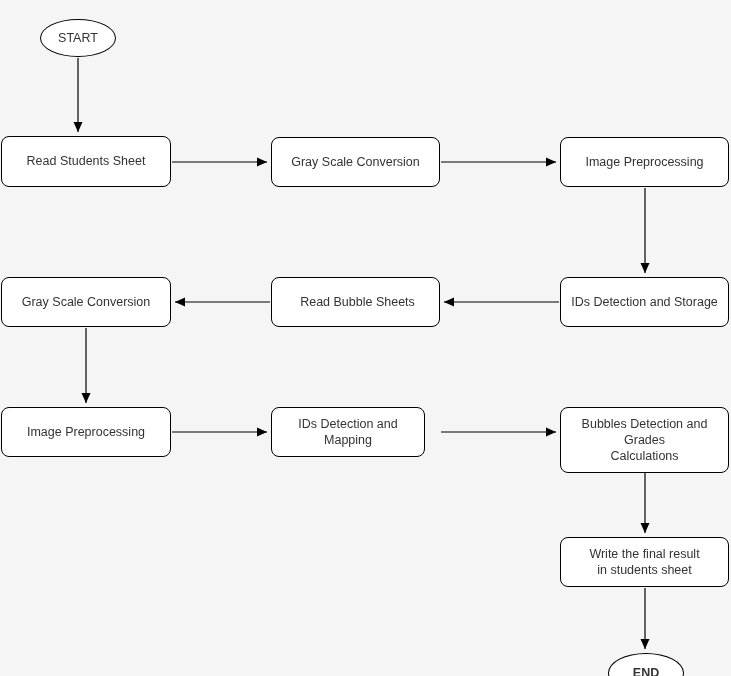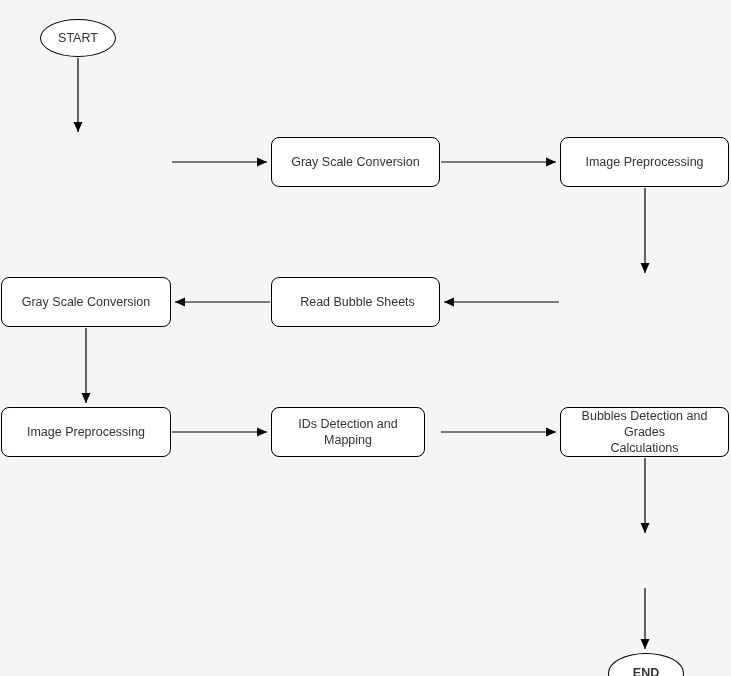--- a/index.html
+++ b/index.html
@@ -45,21 +45,21 @@
   
   .n-start  { left: 40px;  top: 2px;   width: 76px;  height: 38px; }
   .n-read-students { left: 1px;   top: 119px; width: 170px; height: 51px; }
   .n-gray1  { left: 271px; top: 120px; width: 169px; height: 50px; }
   .n-imgpre1{ left: 560px; top: 120px; width: 169px; height: 50px; }
   .n-ids-storage { left: 560px; top: 260px; width: 169px; height: 50px; }
   .n-read-bubble { left: 271px; top: 260px; width: 169px; height: 50px; padding-left: 8px; }
   .n-gray2  { left: 1px;   top: 260px; width: 170px; height: 50px; }
   .n-imgpre2{ left: 1px;   top: 390px; width: 170px; height: 50px; }
   .n-ids-mapping { left: 271px; top: 390px; width: 154px; height: 50px; }
-  .n-bubbles{ left: 560px; top: 390px; width: 169px; height: 50px; }
+  .n-bubbles{ left: 560px; top: 390px; width: 169px; height: 66px; }
   .n-write  { left: 560px; top: 520px; width: 169px; height: 50px; }
   .n-end    { left: 608px; top: 636px; width: 76px;  height: 40px; font-weight: bold; }
 </style>
 </head>
 <body>
 
 <div class="canvas">
 
   <svg class="edges" width="731" height="676" viewBox="0 0 731 676">
     <defs>
@@ -79,29 +79,35 @@
       <line x1="441" y1="415" x2="556" y2="415" marker-end="url(#arrow)"></line>
       <line x1="645" y1="441" x2="645" y2="516" marker-end="url(#arrow)"></line>
       <line x1="645" y1="571" x2="645" y2="632" marker-end="url(#arrow)"></line>
     </g>
   </svg>
 
   <div class="node terminator n-start">
     <span>START</span>
   </div>
 
+  <div class="node process n-read-students">
+    <span>Read Students Sheet</span>
+  </div>
 
   <div class="node process n-gray1">
     <span>Gray Scale Conversion</span>
   </div>
 
   <div class="node process n-imgpre1">
     <span>Image Preprocessing</span>
   </div>
 
+  <div class="node process n-ids-storage">
+    <span>IDs Detection and Storage</span>
+  </div>
 
   <div class="node process n-read-bubble">
     <span>Read Bubble Sheets</span>
   </div>
 
   <div class="node process n-gray2">
     <span>Gray Scale Conversion</span>
   </div>
 
   <div class="node process n-imgpre2">
@@ -110,18 +116,22 @@
 
   <div class="node process n-ids-mapping">
     <span>IDs Detection and Mapping</span>
   </div>
 
   <div class="node process n-bubbles">
     <span>Bubbles Detection and Grades
 Calculations</span>
   </div>
 
+  <div class="node process n-write">
+    <span>Write the final result
+in students sheet</span>
+  </div>
 
   <div class="node terminator n-end">
     <span>END</span>
   </div>
 
 </div>
 
 </body></html>

